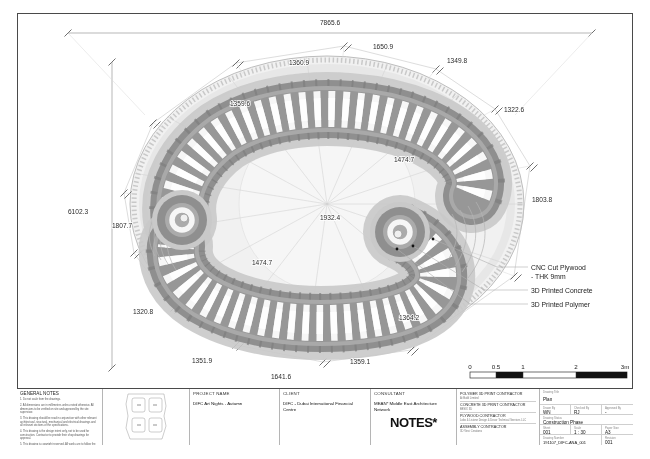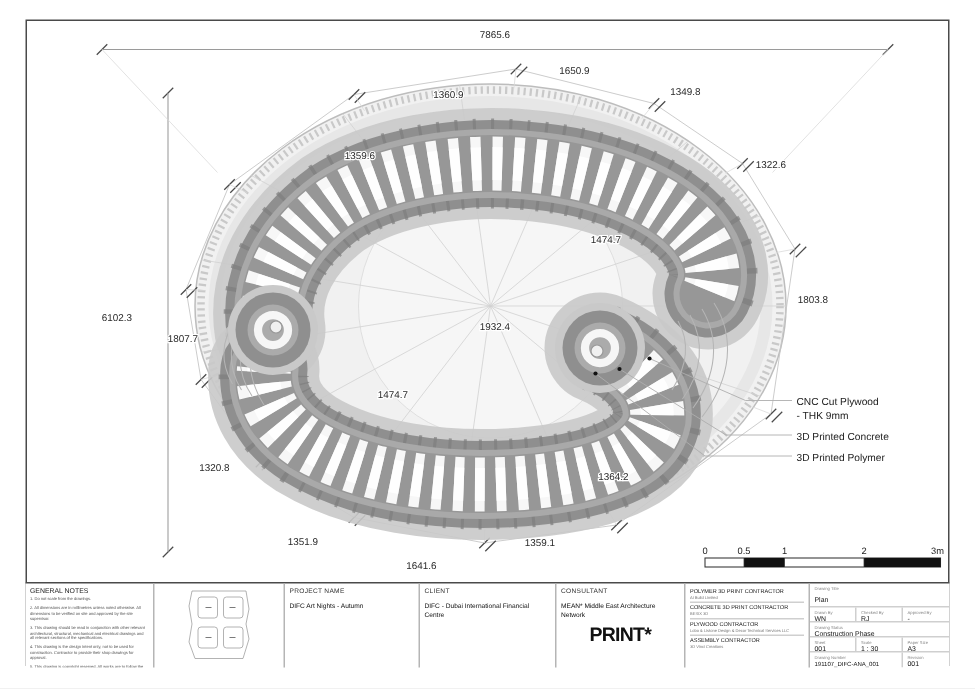--- a/index.html
+++ b/index.html
@@ -246,21 +246,21 @@
     </div>
 
     <div class="tb-col" style="left:263px;width:91px;">
       <div class="tb-label">CLIENT</div>
       <div class="tb-value">DIFC - Dubai International Financial Centre</div>
     </div>
 
     <div class="tb-col" style="left:354px;width:86px;">
       <div class="tb-label">CONSULTANT</div>
       <div class="tb-value">MEAN* Middle East Architecture Network</div>
-      <div class="logo">PRINT*</div>
+      <div class="logo">NOTES*</div>
     </div>
 
     <div class="tb-col" style="left:440px;width:83px;">
       <div class="ctr-row">
         <div class="ctr-label">POLYMER 3D PRINT CONTRACTOR</div>
         <div class="ctr-value">Ai Build Limited</div>
       </div>
       <div class="ctr-row">
         <div class="ctr-label">CONCRETE 3D PRINT CONTRACTOR</div>
         <div class="ctr-value">BESIX 3D</div>

